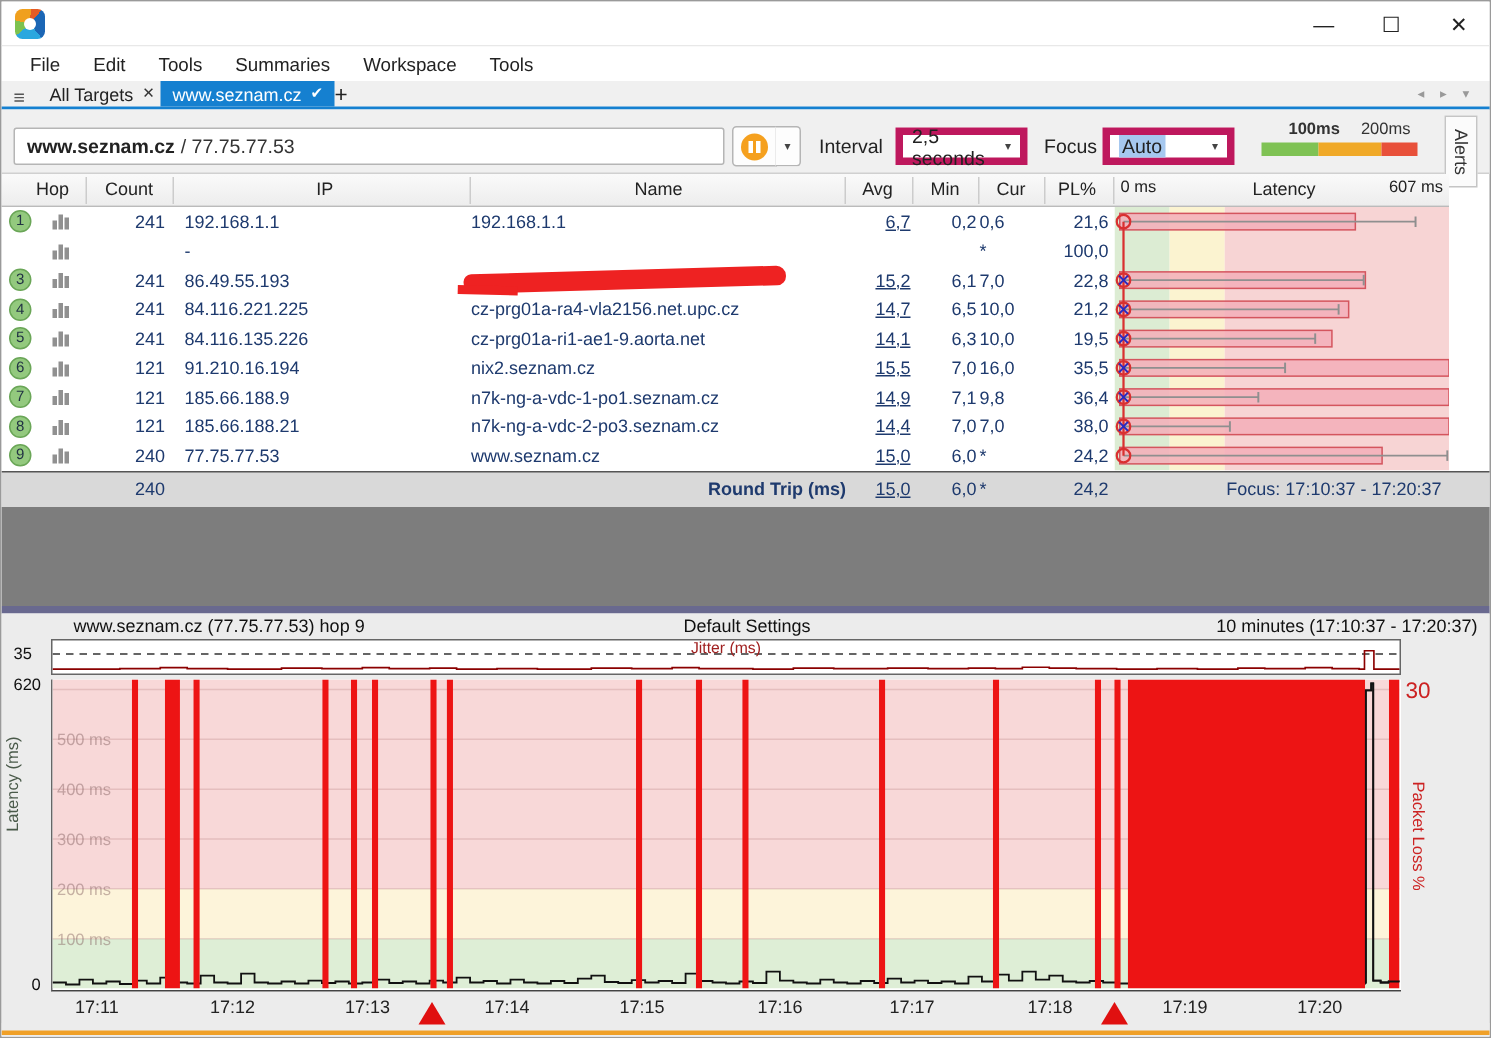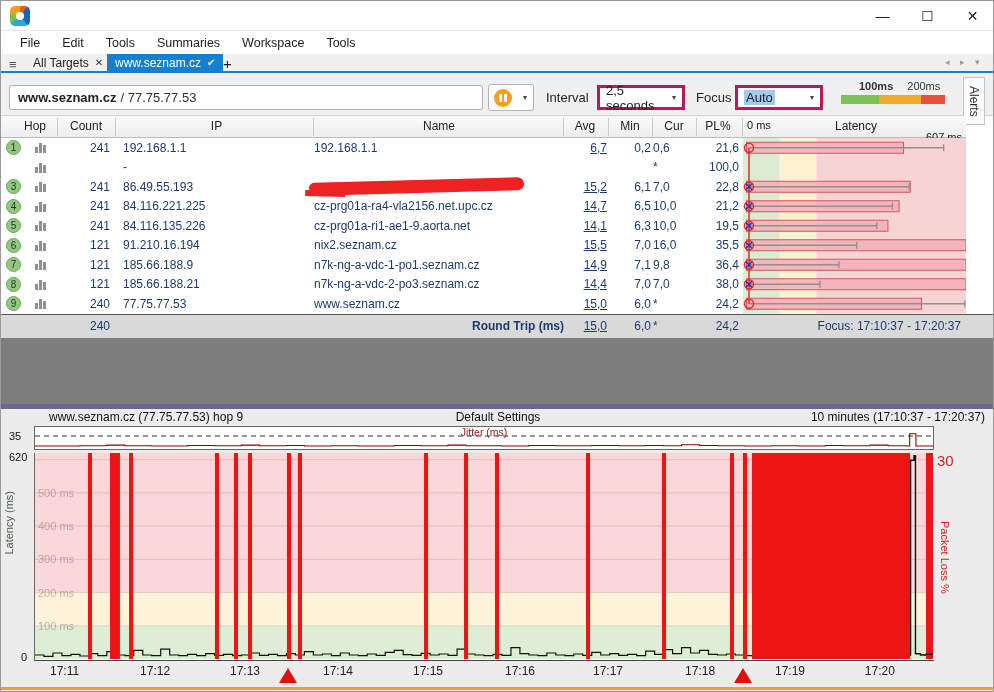--- a/index.html
+++ b/index.html
@@ -31,21 +31,21 @@
     display:flex;align-items:center;padding:0 8px;font-size:13px;color:#333;}
   #target-box b{color:#222;margin-right:4px;}
   #pause-btn{left:487px;top:83px;width:30px;height:27px;background:#fdfdfd;border:1px solid #b5b5b5;border-radius:3px 0 0 3px;
     display:flex;align-items:center;justify-content:center;}
   #pause-circle{width:18px;height:18px;border-radius:50%;background:#f5a01e;position:relative;}
   #pause-circle::before,#pause-circle::after{content:"";position:absolute;top:5px;width:3px;height:8px;background:#fff;}
   #pause-circle::before{left:5px;} #pause-circle::after{left:10px;}
   #pause-drop{left:516px;top:83px;width:17px;height:27px;background:#fdfdfd;border:1px solid #b5b5b5;border-left:none;
     border-radius:0 3px 3px 0;display:flex;align-items:center;justify-content:center;font-size:8px;color:#444;}
   .tool-label{top:89px;font-size:13px;color:#222;}
-  .selectbox{top:84px;height:25px;background:#fff;border:3px solid #be185d;display:flex;align-items:center;
+  .selectbox{top:84px;height:25px;background:#fff;border:5px solid #be185d;display:flex;align-items:center;
     justify-content:space-between;padding:4px 6px;font-size:13px;color:#222;}
   .selectbox .car{font-size:8px;color:#444;margin-left:6px;}
   #focus-select .sel{background:#a6c8ef;padding:0 2px;}
   #scale-legend-labels{left:840px;top:79px;width:104px;font-size:11px;color:#333;display:flex;}
   #scale-legend-labels span:first-child{margin-left:18px;font-weight:bold;}
   #scale-legend-labels span:last-child{margin-left:14px;}
   #scale-bar{left:840px;top:94px;width:104px;height:9px;display:flex;}
   #scale-bar i{display:block;height:100%;}
   
   #alerts-tab{left:962px;top:76px;width:22px;height:48px;background:#fbfbfb;border:1px solid #c5c5c5;
@@ -169,21 +169,21 @@
     <span class="hcell" style="left:14px;width:40px;">Hop</span>
     <span class="hcell" style="left:57px;width:56px;">Count</span>
     <span class="hcell" style="left:118px;width:195px;">IP</span>
     <span class="hcell" style="left:313px;width:250px;">Name</span>
     <span class="hcell" style="left:562px;width:44px;">Avg</span>
     <span class="hcell" style="left:608px;width:42px;">Min</span>
     <span class="hcell" style="left:652px;width:42px;">Cur</span>
     <span class="hcell" style="left:696px;width:42px;">PL%</span>
     <span class="hcell" style="left:746px;text-align:left;font-size:11px;">0 ms</span>
     <span class="hcell" style="left:800px;width:110px;">Latency</span>
-    <span class="hcell" style="left:905px;width:56px;text-align:right;font-size:11px;margin-top:12px;">607 ms</span>
+    <span class="hcell" style="left:905px;width:56px;text-align:right;font-size:11px;">607 ms</span>
     <i class="hsep" style="left:56px;"></i>
       <i class="hsep" style="left:114px;"></i>
       <i class="hsep" style="left:312px;"></i>
     <i class="hsep" style="left:562px;"></i>
       <i class="hsep" style="left:607px;"></i>
       <i class="hsep" style="left:651px;"></i>
     <i class="hsep" style="left:695px;"></i>
       <i class="hsep" style="left:741px;"></i>
   </div>
 

